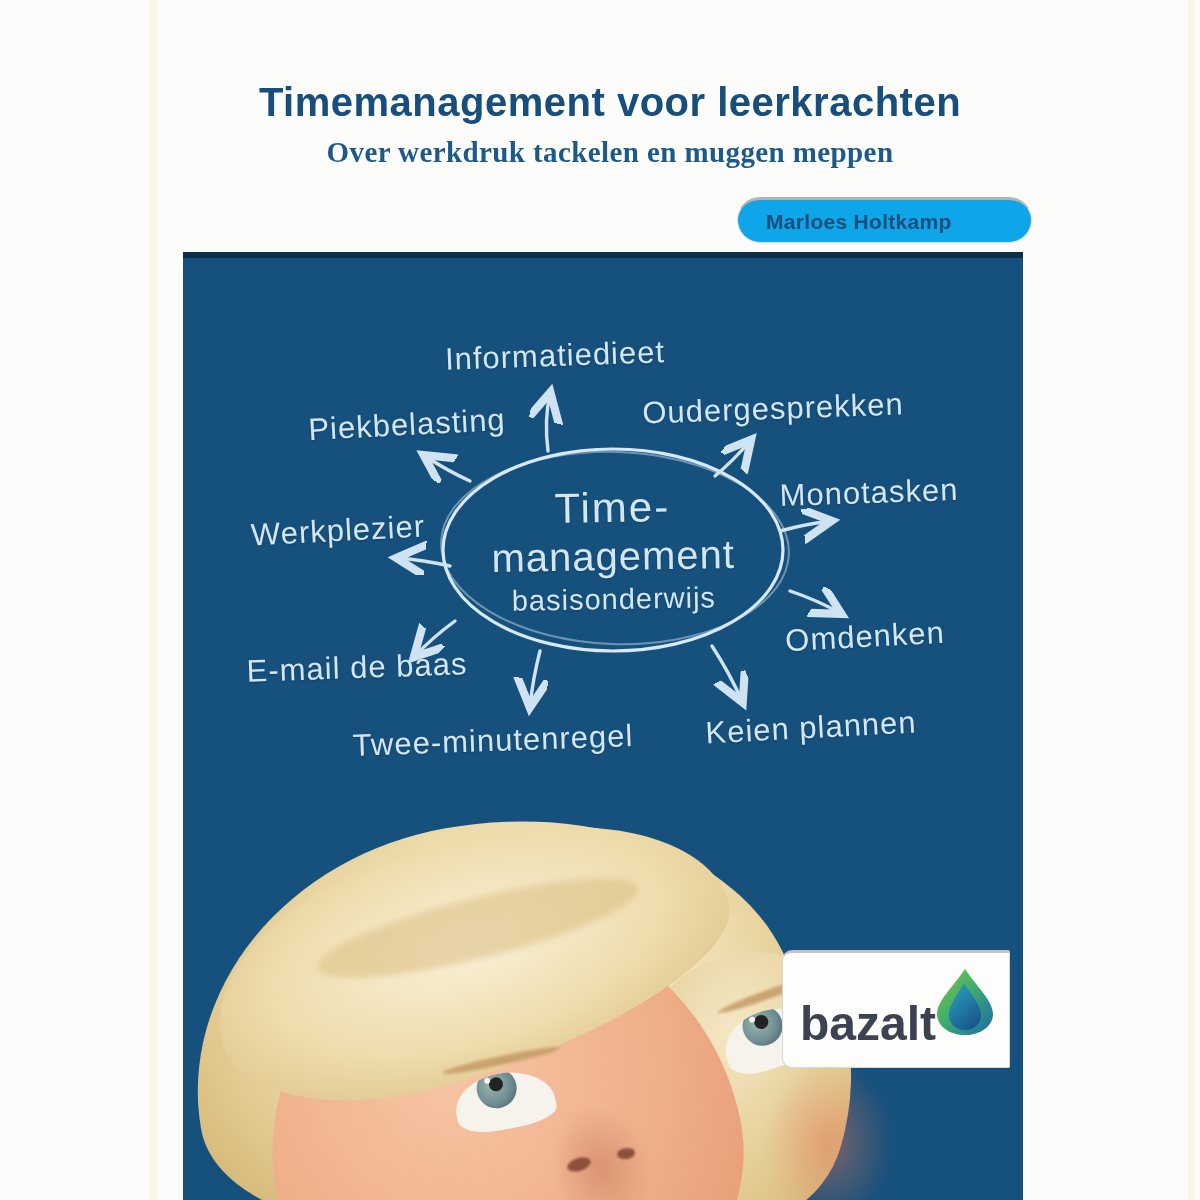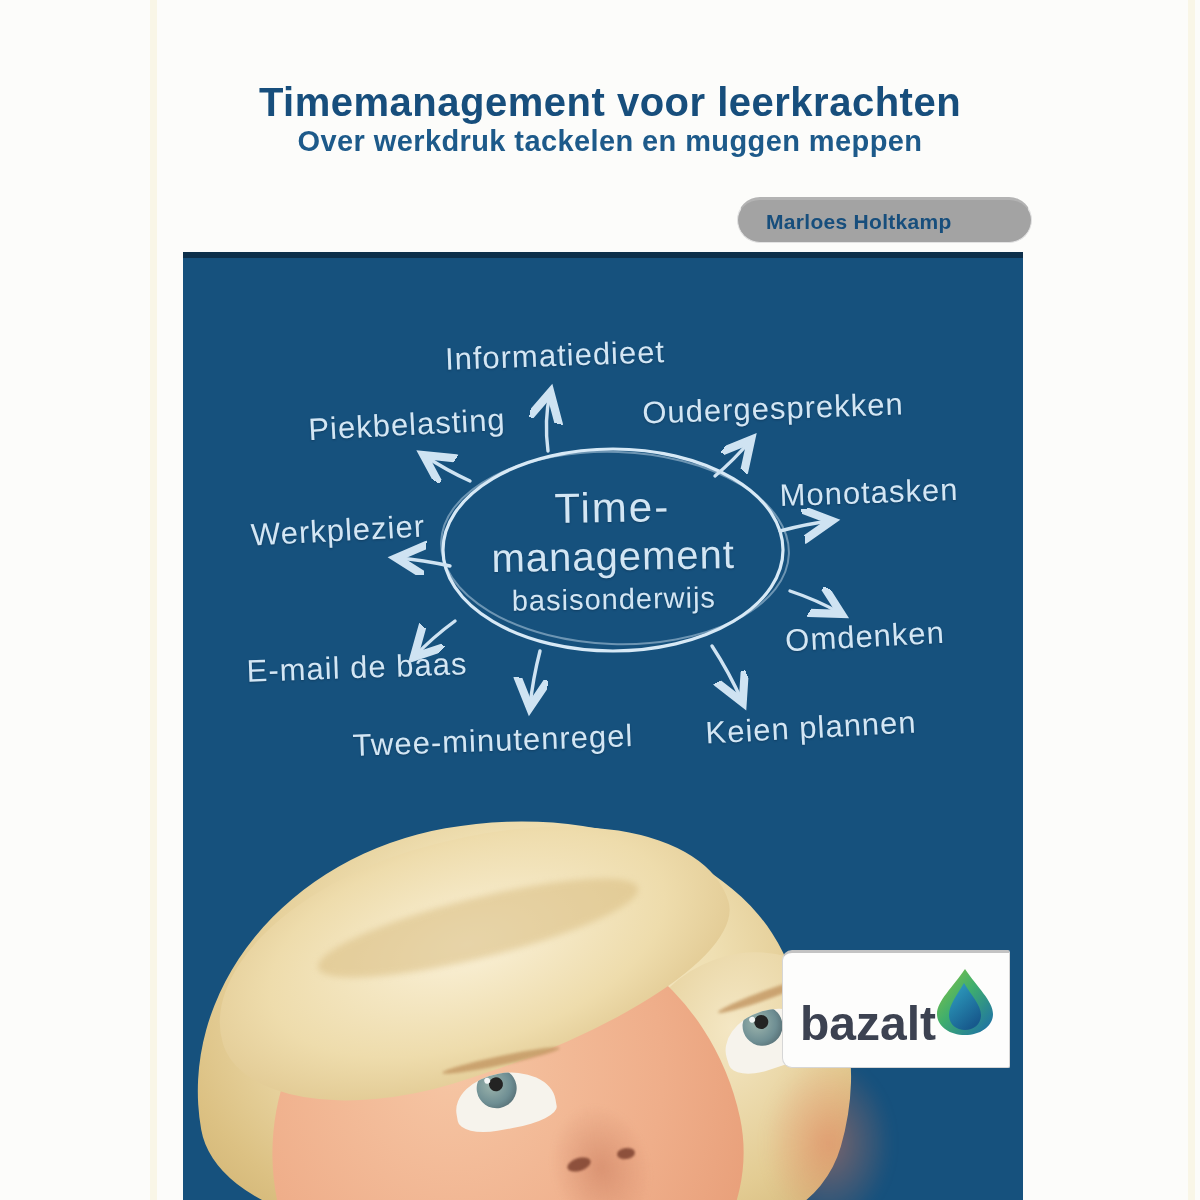--- a/index.html
+++ b/index.html
@@ -10,25 +10,25 @@
   *{margin:0;padding:0;box-sizing:border-box;}
   html,body{width:1200px;height:1200px;}
   body{font-family:"Liberation Sans","DejaVu Sans",sans-serif;background:#fbfbf9;}
   .page{position:relative;width:1200px;height:1200px;background:#fcfcfa;overflow:hidden;padding-left:35px;}
   .edge-strip{position:absolute;top:0;bottom:0;width:7px;background:#f7f2dd;opacity:.65;}
   .edge-strip.left{left:150px;} .edge-strip.right{left:1188px;}
 
   
   .title-block{position:absolute;left:180px;top:80px;width:860px;text-align:center;}
   .title{font-size:40px;font-weight:bold;color:var(--title-blue);letter-spacing:.5px;}
-  .subtitle{font-size:29px;font-weight:bold;color:var(--subtitle-blue);letter-spacing:.4px;}
+  .subtitle{font-size:29px;font-weight:bold;color:var(--subtitle-blue);margin-top:11px;letter-spacing:.4px;font-family:Liberation Serif, serif;}
 
   
   .author-pill{position:absolute;left:737px;top:197px;width:295px;height:46px;
-    background:#a3a3a3;border:1px solid #e2e2e2;border-top:3px solid #b3b3b3;
+    background:#0ea5e9;border:1px solid #e2e2e2;border-top:3px solid #b3b3b3;
     border-radius:23px;z-index:6;}
   .author-pill span{display:block;padding:10px 0 0 28px;font-size:21px;font-weight:bold;
     color:var(--title-blue);letter-spacing:.3px;}
 
   
   .cover-panel{position:absolute;left:183px;top:252px;width:840px;height:948px;
     background:var(--panel-blue);border-top:6px solid var(--panel-border);overflow:hidden;}
 
   
   .mindmap-lines{position:absolute;left:0;top:0;width:840px;height:948px;}

